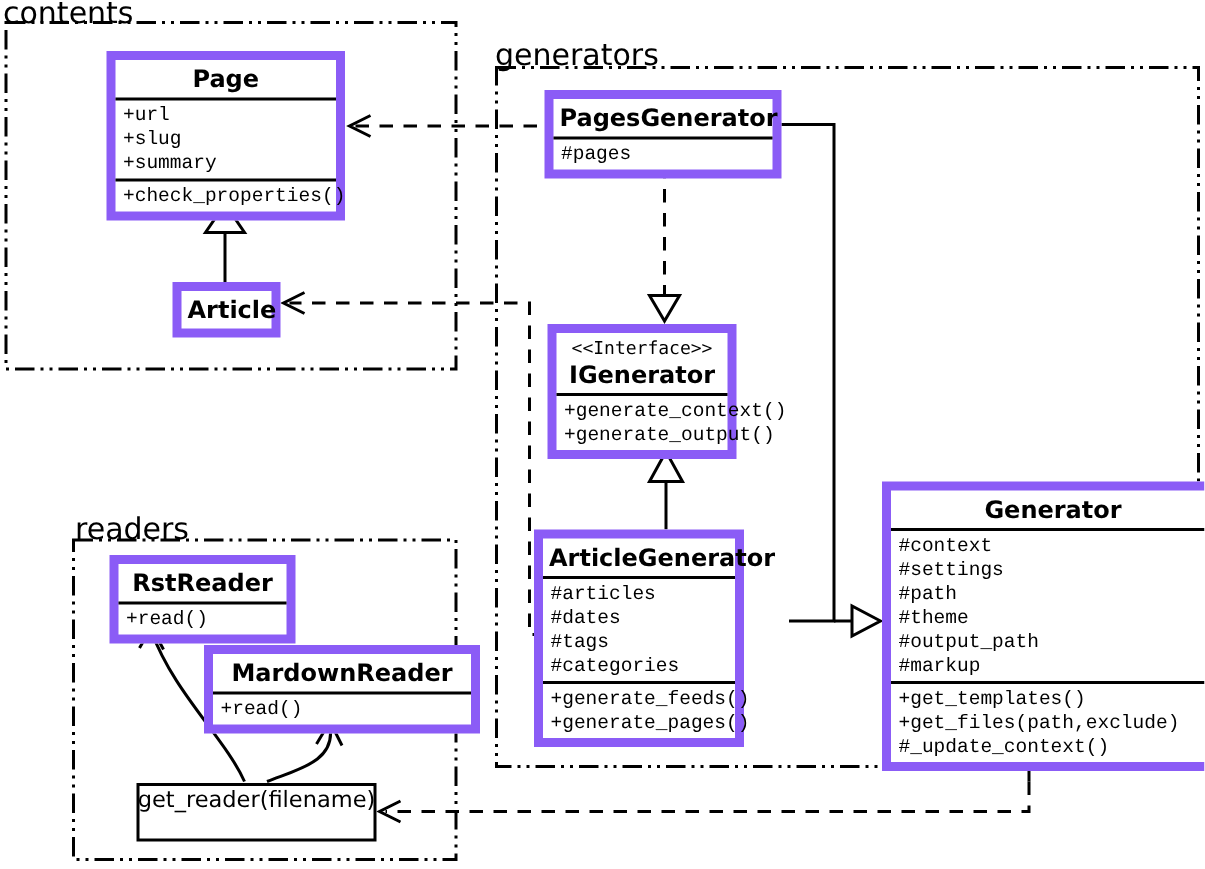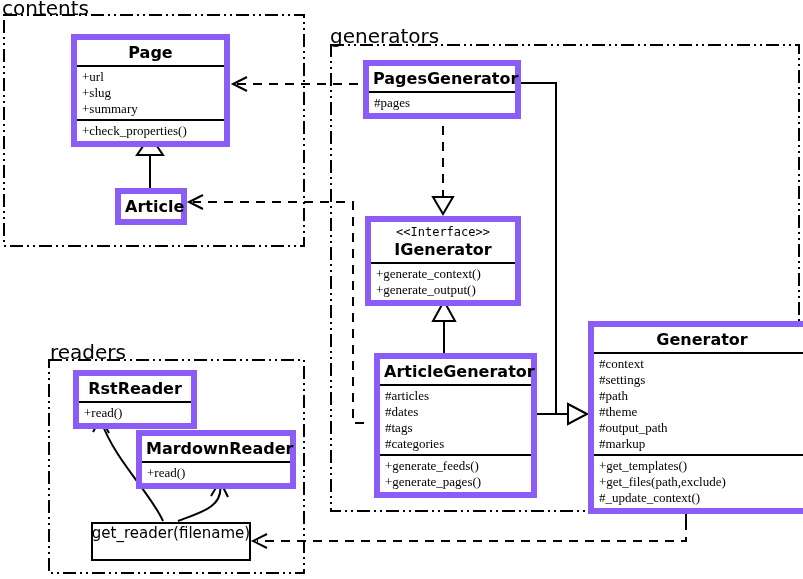--- a/index.html
+++ b/index.html
@@ -9,21 +9,21 @@
   .pkg{fill:none;stroke:#000;stroke-width:2;stroke-dasharray:13 4 2 4 2 4;}
   .solid{fill:none;stroke:#000;stroke-width:2;}
   .dash{fill:none;stroke:#000;stroke-width:2;stroke-dasharray:9 7;}
   .tri{fill:#ffffff;stroke:#000;stroke-width:2;stroke-linejoin:miter;}
   .open{fill:none;stroke:#000;stroke-width:2;stroke-linejoin:miter;}
   .pkg-label{position:absolute;font-size:20px;line-height:17px;white-space:nowrap;}
   .uml-class{position:absolute;background:#fff;border:6px solid #8b5cf6;box-sizing:border-box;}
   .uml-title{font-weight:bold;font-size:16px;line-height:19px;padding:3px 4px;text-align:center;
              font-family:"DejaVu Sans",sans-serif;white-space:nowrap;}
   .uml-sec{border-top:2px solid #000;padding:2px 5px;}
-  .member{font-family:Liberation Serif, serif;font-size:13px;line-height:16px;white-space:pre;}
+  .member{font-family:Liberation Mono, monospace;font-size:13px;line-height:16px;white-space:pre;}
   .stereotype{font-family:"DejaVu Sans Mono",monospace;font-size:12px;line-height:15px;
               font-weight:normal;text-align:center;}
   .uml-simple{position:absolute;background:#fff;border:2px solid #000;box-sizing:border-box;
               display:flex;align-items:flex-start;justify-content:center;font-size:15px;
               font-family:"DejaVu Sans",sans-serif;white-space:nowrap;}
 </style>
 </head>
 <body>
 
 <div id="stage">
@@ -84,32 +84,32 @@
     <div class="uml-title">Article</div>
   </div>
 
   <div class="uml-class" style="left:363px;top:60px;width:158px">
     <div class="uml-title">PagesGenerator</div>
     <div class="uml-sec">
       <div class="member">#pages</div>
     </div>
   </div>
 
-  <div class="uml-class" style="left:365px;top:216px;width:156px">
+  <div class="uml-class" style="left:365px;top:216px;width:126px">
     <div class="uml-title">
       <div class="stereotype">&lt;&lt;Interface&gt;&gt;</div>
       <div>IGenerator</div>
     </div>
     <div class="uml-sec">
       <div class="member">+generate_context()</div>
       <div class="member">+generate_output()</div>
     </div>
   </div>
 
-  <div class="uml-class" style="left:374px;top:353px;width:163px">
+  <div class="uml-class" style="left:356px;top:353px;width:140px">
     <div class="uml-title">ArticleGenerator</div>
     <div class="uml-sec">
       <div class="member">#articles</div>
       <div class="member">#dates</div>
       <div class="member">#tags</div>
       <div class="member">#categories</div>
     </div>
     <div class="uml-sec">
       <div class="member">+generate_feeds()</div>
       <div class="member">+generate_pages()</div>
@@ -133,21 +133,21 @@
     </div>
   </div>
 
   <div class="uml-class" style="left:73px;top:370px;width:124px">
     <div class="uml-title">RstReader</div>
     <div class="uml-sec">
       <div class="member">+read()</div>
     </div>
   </div>
 
-  <div class="uml-class" style="left:136px;top:430px;width:160px">
+  <div class="uml-class" style="left:136px;top:430px;width:184px">
     <div class="uml-title">MardownReader</div>
     <div class="uml-sec">
       <div class="member">+read()</div>
     </div>
   </div>
 
   <div class="uml-simple" style="left:91px;top:522px;width:160px;height:39px">
     <span>get_reader(filename)</span>
   </div>
 

